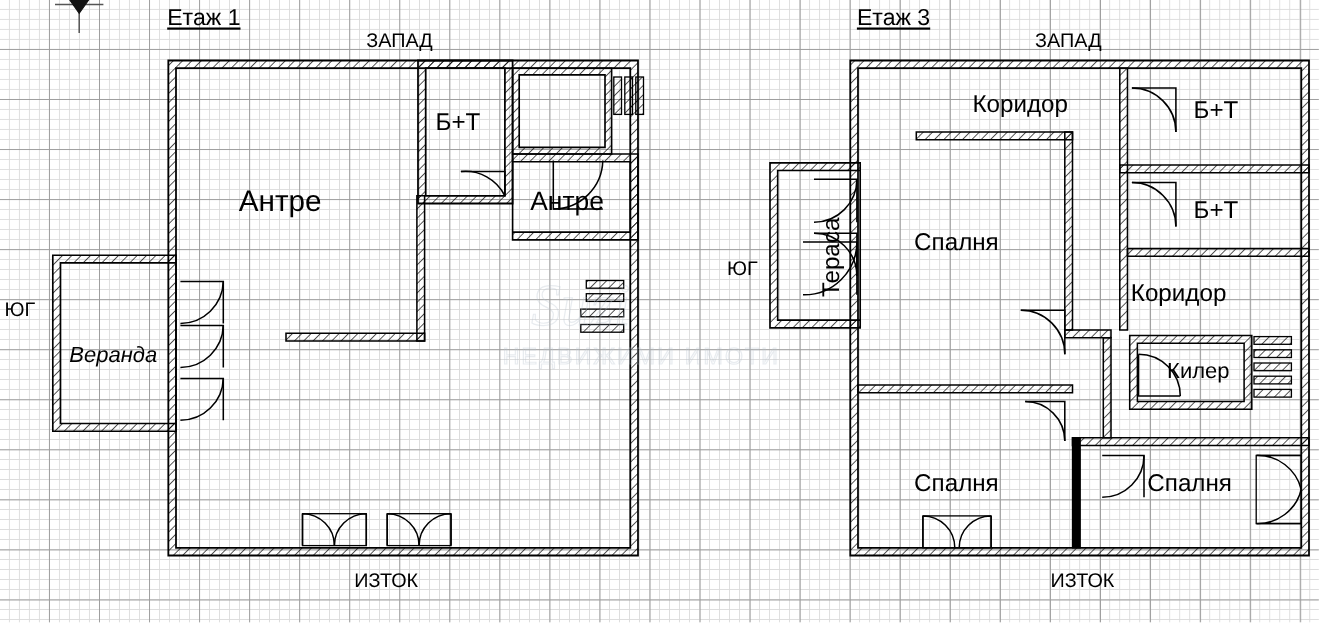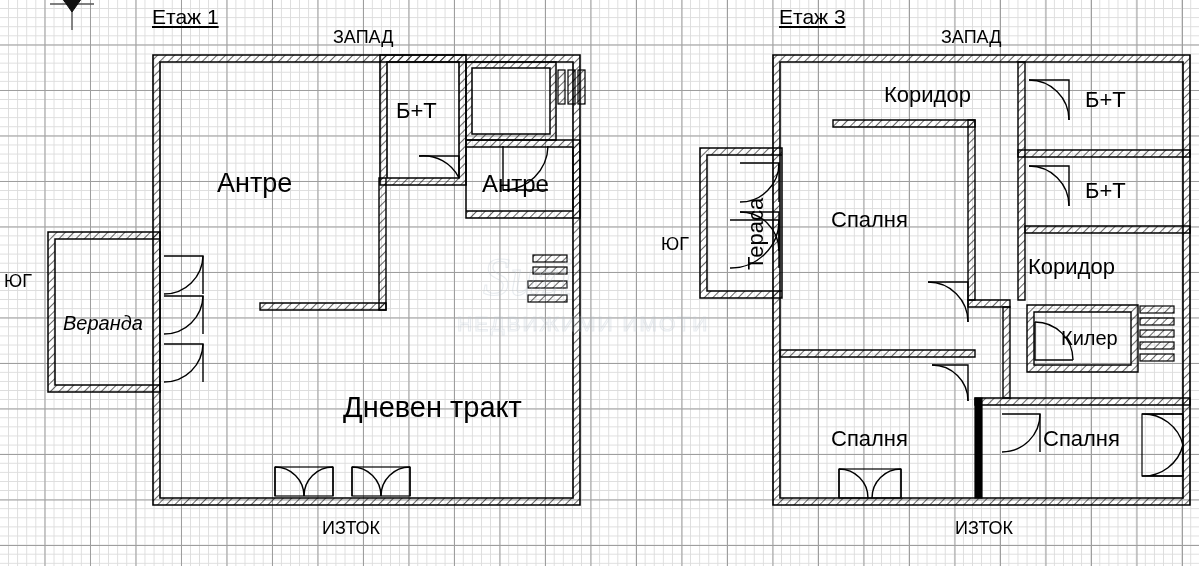--- a/index.html
+++ b/index.html
@@ -235,21 +235,20 @@
   </svg>
 
   <div class="lbl title" style="left:152px;top:6px;">Етаж 1</div>
   <div class="lbl dir" style="left:333px;top:28px;">ЗАПАД</div>
   <div class="lbl dir" style="left:322px;top:519px;">ИЗТОК</div>
   <div class="lbl dir" style="left:4px;top:272px;">ЮГ</div>
 
   <div class="lbl big" style="left:217px;top:170px;">Антре</div>
   <div class="lbl room" style="left:396px;top:100px;">Б+Т</div>
   <div class="lbl mid" style="left:482px;top:172px;">Антре</div>
-  <div class="lbl big" style="left:343px;top:393px;font-size:29px;">Дневен тракт</div>
   <div class="lbl small" style="left:63px;top:313px;font-style:italic;">Веранда</div>
 
   <div class="lbl title" style="left:779px;top:6px;">Етаж 3</div>
   <div class="lbl dir" style="left:941px;top:28px;">ЗАПАД</div>
   <div class="lbl dir" style="left:955px;top:519px;">ИЗТОК</div>
   <div class="lbl dir" style="left:661px;top:235px;">ЮГ</div>
 
   <div class="lbl room" style="left:884px;top:84px;">Коридор</div>
   <div class="lbl room" style="left:1085px;top:89px;">Б+Т</div>
   <div class="lbl room" style="left:1085px;top:180px;">Б+Т</div>

